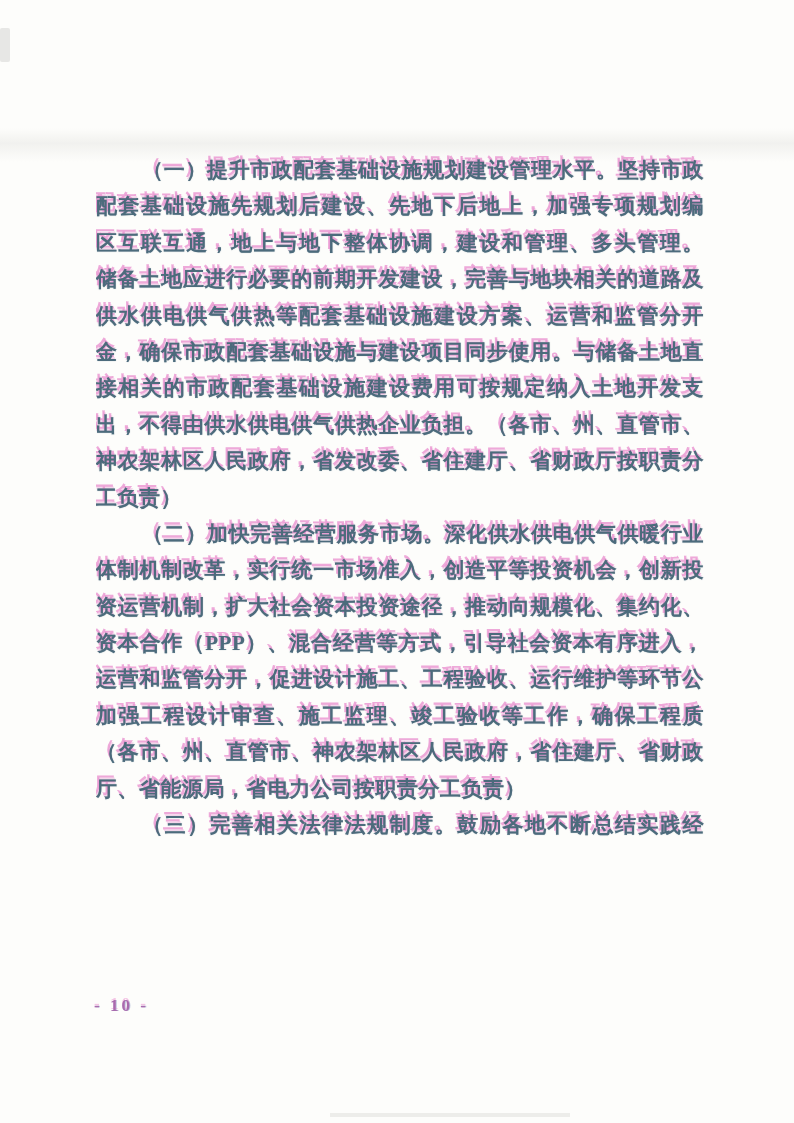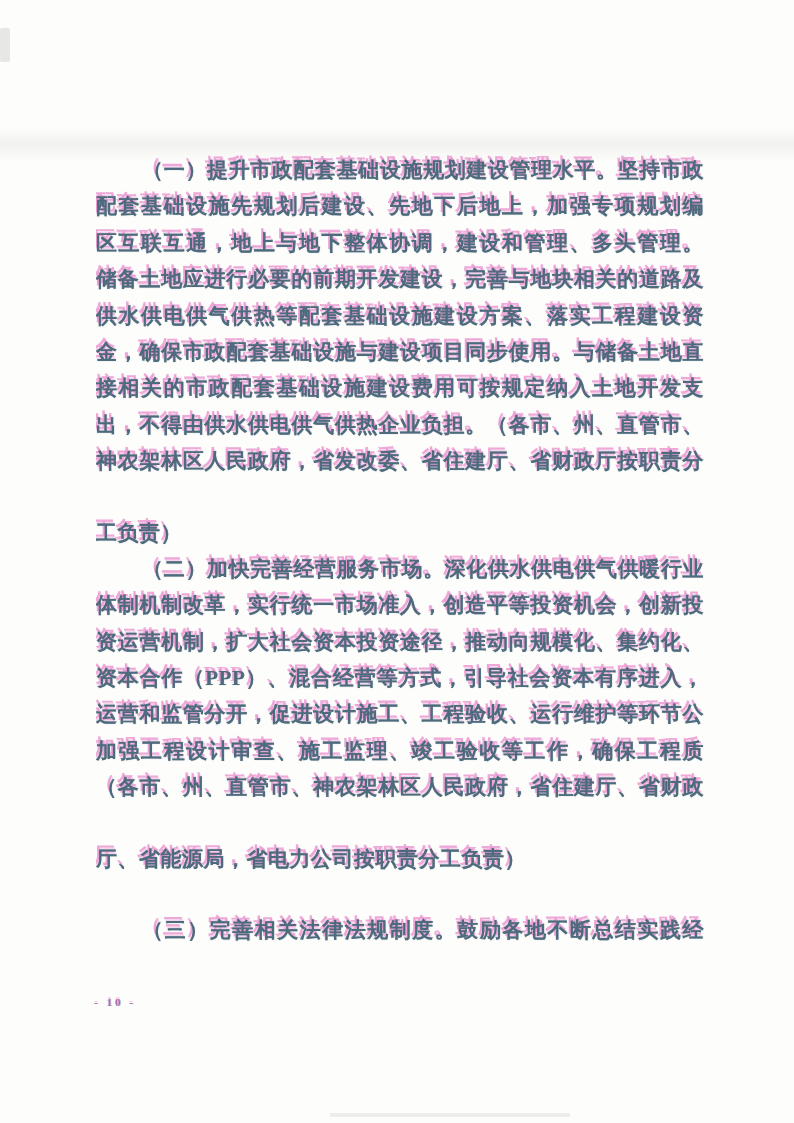--- a/index.html
+++ b/index.html
@@ -63,26 +63,26 @@
   }
   .para { margin: 0; }
   .line {
     height: 36.4px;
     line-height: 36.4px;
     text-align: justify;
     text-align-last: justify;
     overflow: hidden;
   }
   .line.first { text-indent: 2.2em; }
-  .line.last  { text-align-last: left; margin-top: 35px; }
+  .line.last  { text-align-last: left; }
   .page-number {
     position: absolute;
     left: 94px;
     top: 996px;
-    font-size: 11px;
+    font-size: 17px;
     font-weight: 600;
     letter-spacing: 3px;
     color: #a86bae;
     text-shadow:
       0 -2px 0 rgba(235,150,210,0.55),
       1px 0 0 rgba(110,130,185,0.45);
   }
 </style>
 </head>
 <body>
@@ -92,21 +92,21 @@
   <div class="scan-smudge-left"></div>
   <div class="scan-line-right"></div>
   <div class="scan-smudge-bottom"></div>
 
   <div class="text-block" id="doc-body">
       <div class="para">
         <div class="line first">（一）提升市政配套基础设施规划建设管理水平。坚持市政</div>
         <div class="line">配套基础设施先规划后建设、先地下后地上，加强专项规划编制，</div>
         <div class="line">区互联互通，地上与地下整体协调，建设和管理、多头管理。</div>
         <div class="line">储备土地应进行必要的前期开发建设，完善与地块相关的道路及</div>
-        <div class="line">供水供电供气供热等配套基础设施建设方案、落实工程建设资</div>
+        <div class="line">供水供电供气供热等配套基础设施建设方案、运营和监管分开</div>
         <div class="line">金，确保市政配套基础设施与建设项目同步使用。与储备土地直</div>
         <div class="line">接相关的市政配套基础设施建设费用可按规定纳入土地开发支</div>
         <div class="line">出，不得由供水供电供气供热企业负担。（各市、州、直管市、</div>
         <div class="line">神农架林区人民政府，省发改委、省住建厅、省财政厅按职责分</div>
         <div class="line last">工负责）</div>
       </div>
       <div class="para">
         <div class="line first">（二）加快完善经营服务市场。深化供水供电供气供暖行业</div>
         <div class="line">体制机制改革，实行统一市场准入，创造平等投资机会，创新投</div>
         <div class="line">资运营机制，扩大社会资本投资途径，推动向规模化、集约化、</div>

